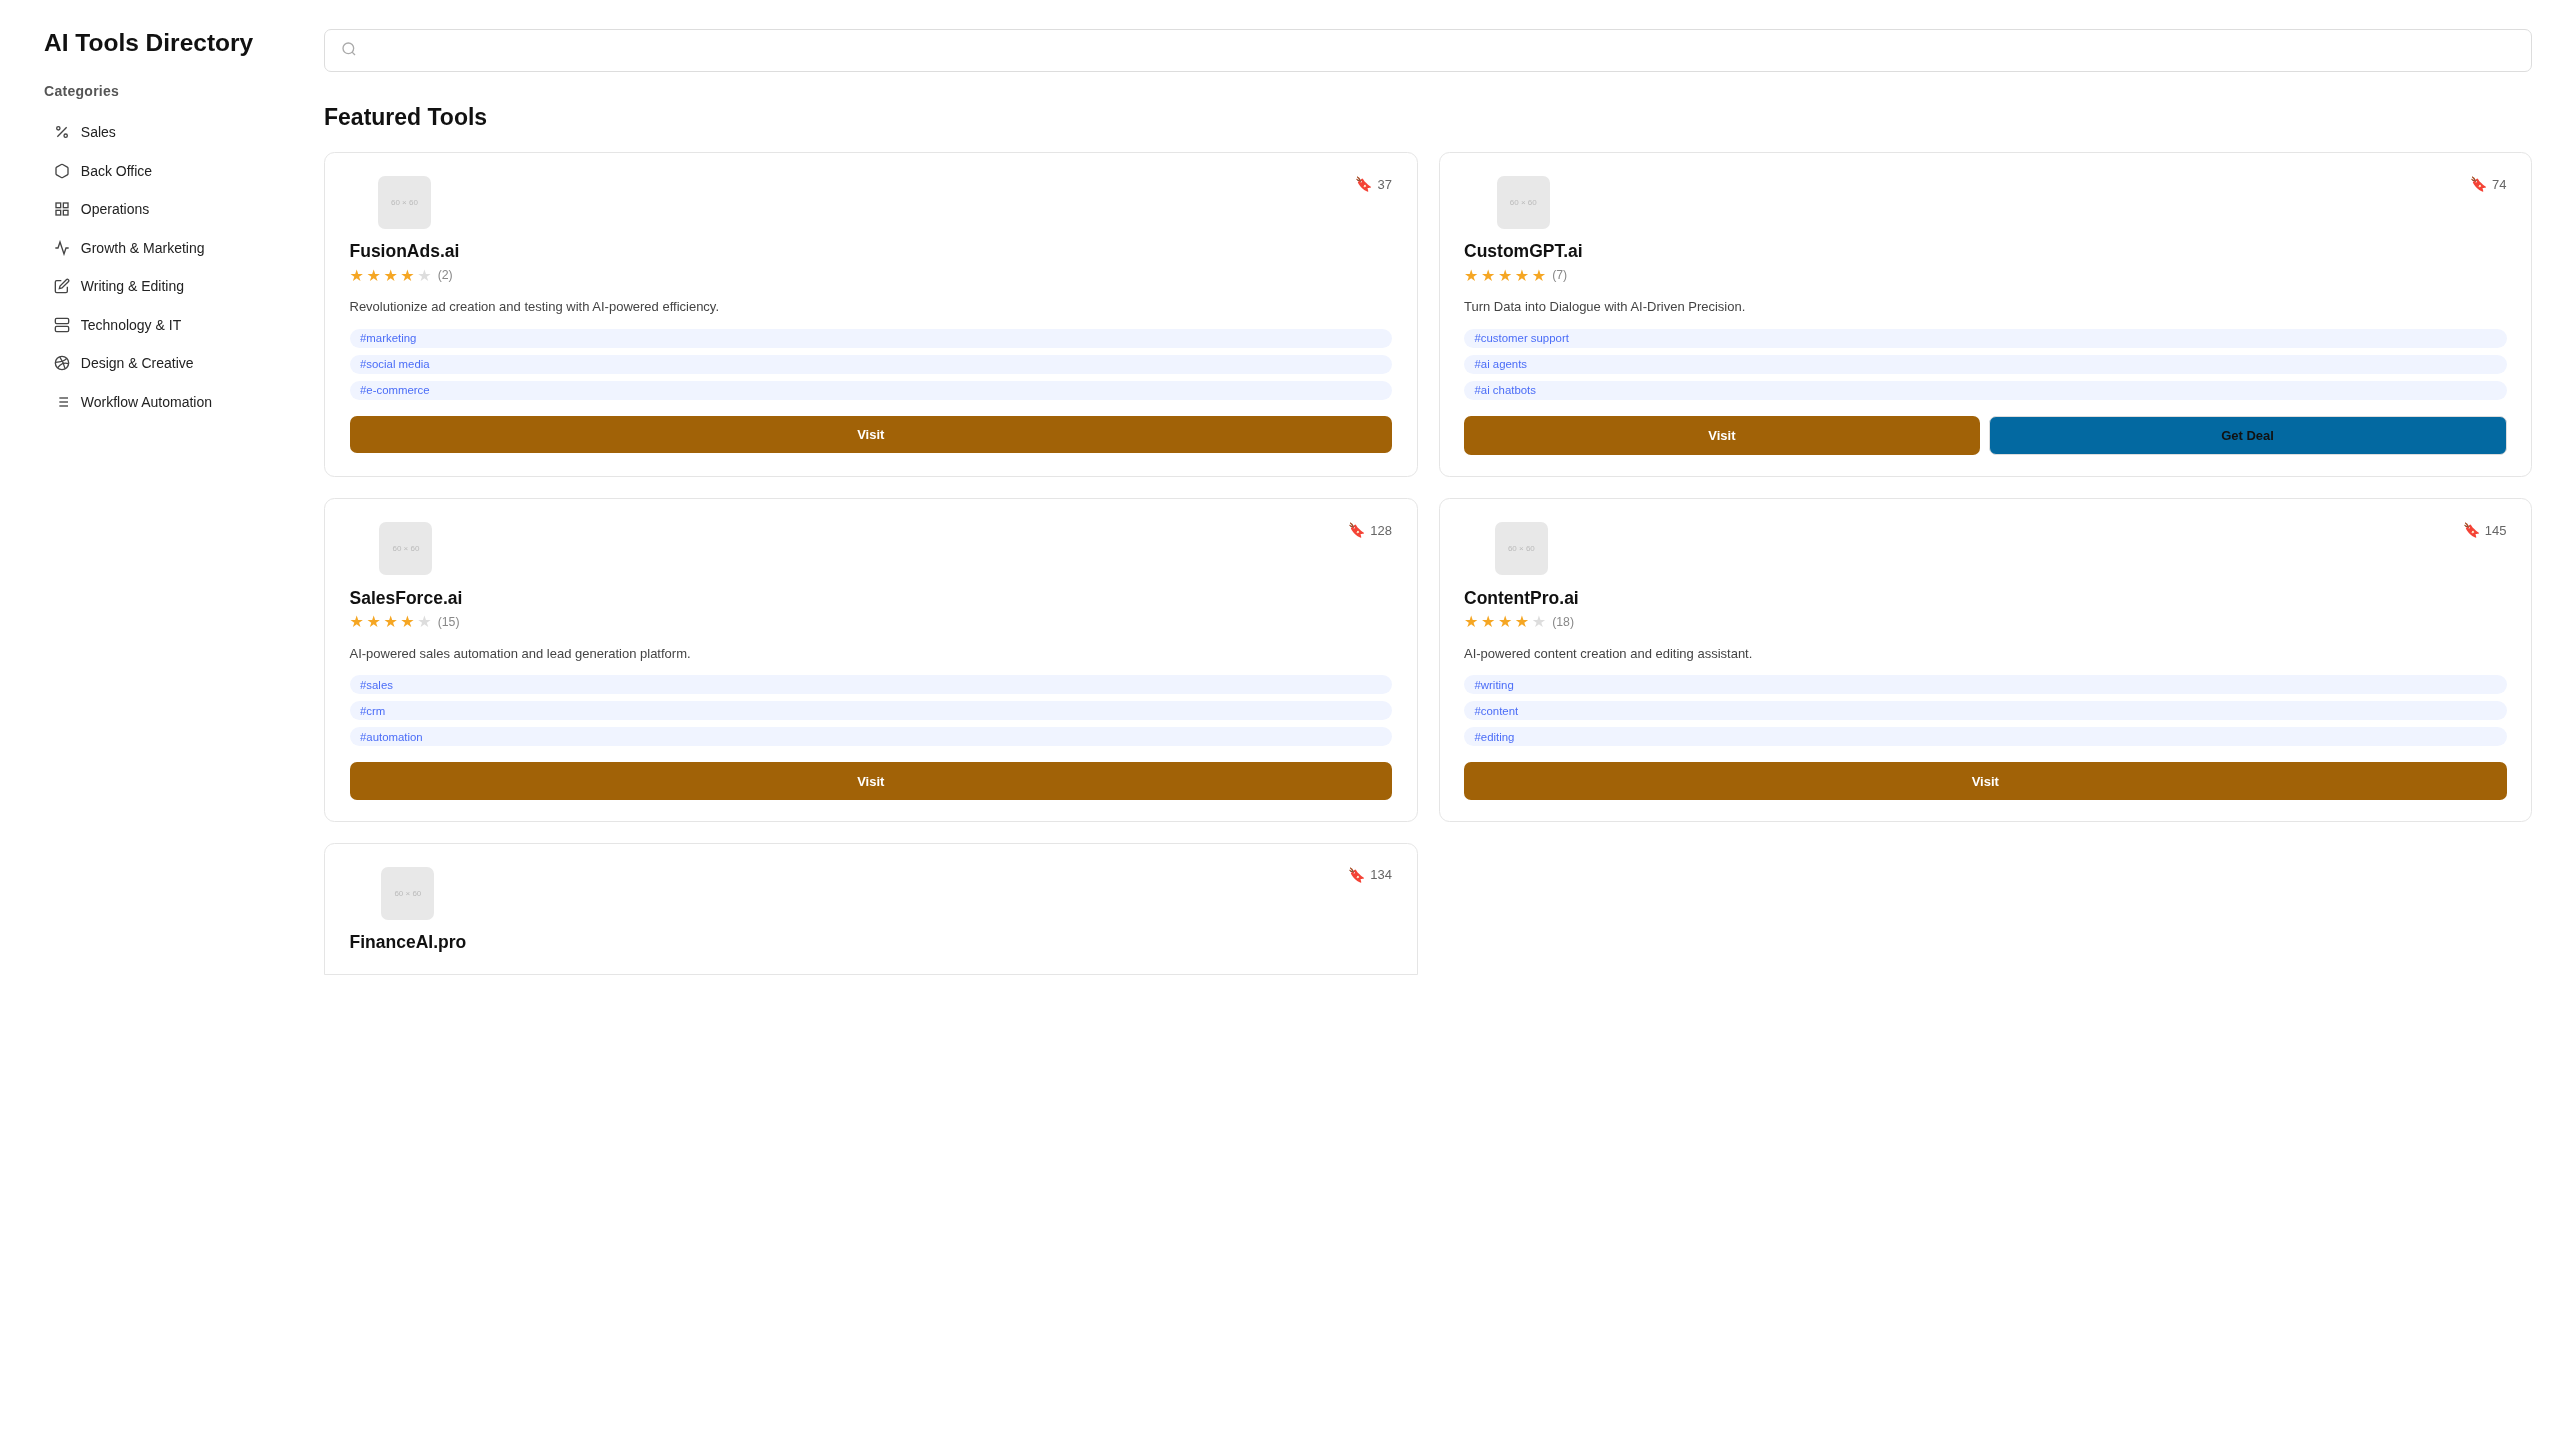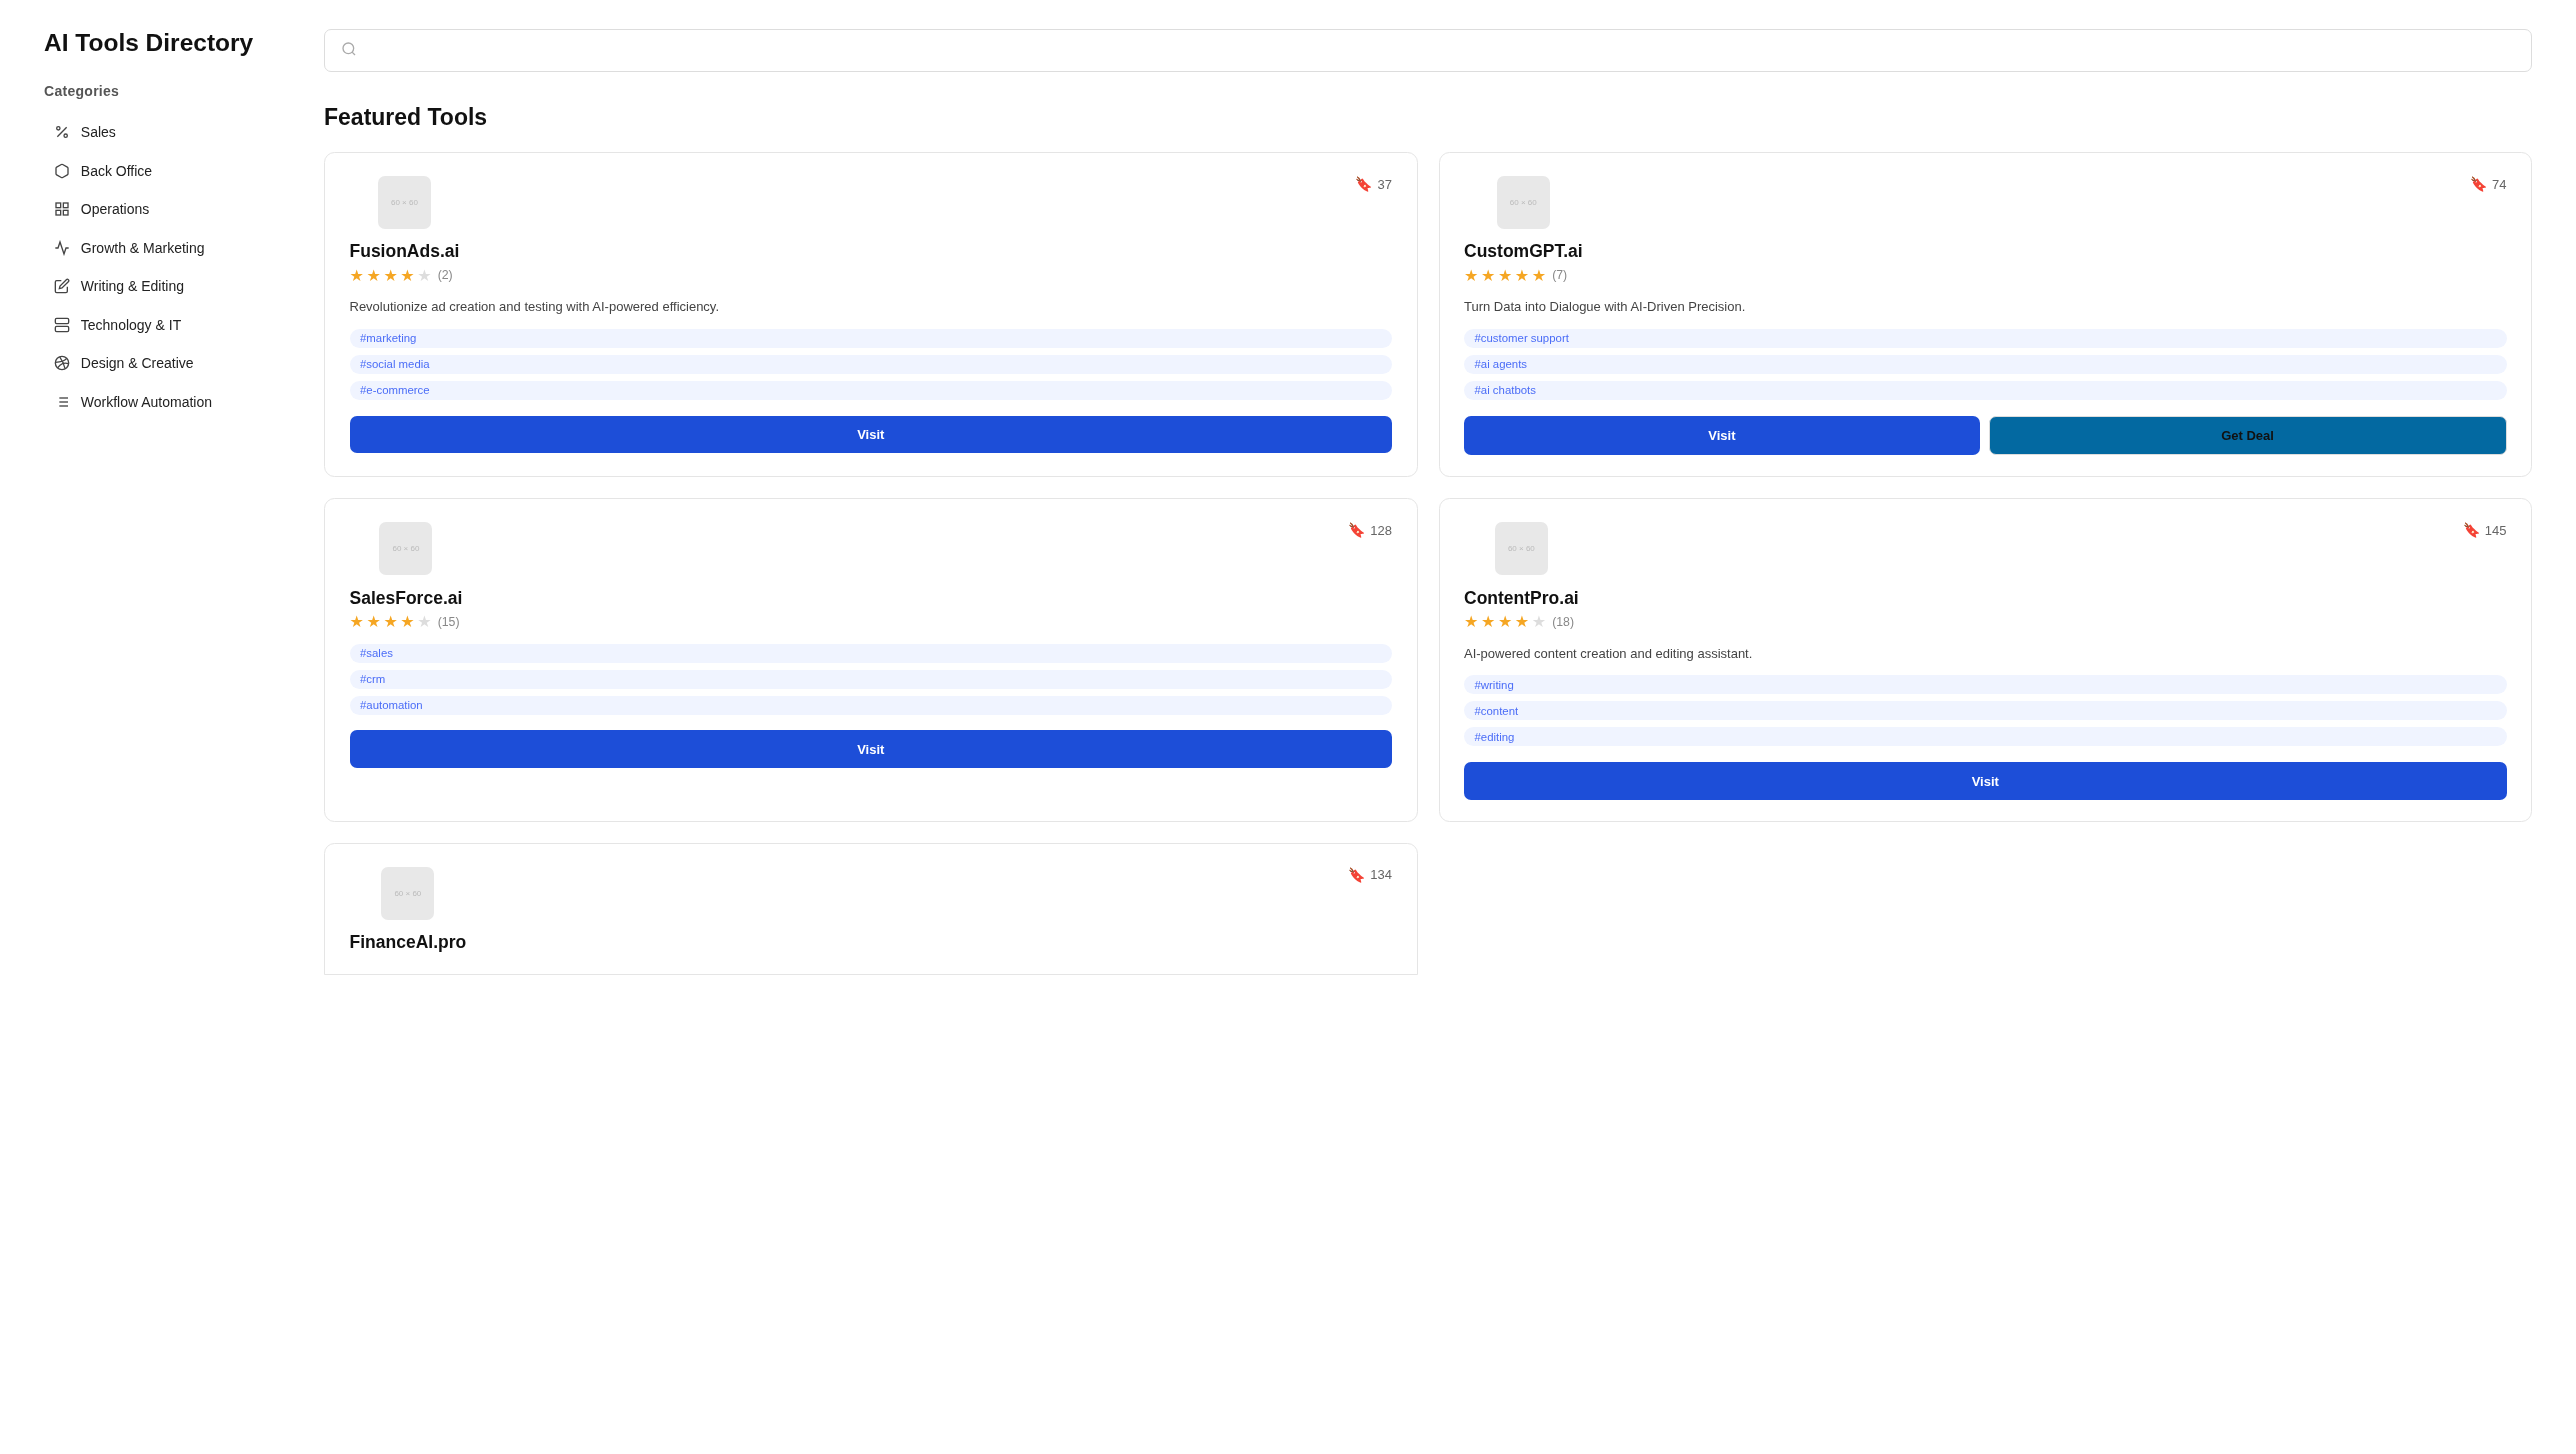--- a/index.html
+++ b/index.html
@@ -39,21 +39,21 @@
     .review-count { font-size: 12.3px; color: #888; margin-left: 3.5px; }
     .bookmark-count { display: flex; align-items: center; gap: 4.4px; font-size: 13px; color: #666; white-space: nowrap; }
     .bookmark-icon { font-size: 14px; color: #999; }
 
     .tool-desc { font-size: 13px; color: #444; line-height: 1.5; }
 
     .tags { display: flex; flex-wrap: wrap; gap: 7px; flex-direction: column; }
     .tag { background: #f0f4ff; color: #4a6cf7; border-radius: 17.5px; padding: 3.5px 10.5px; font-size: 11.4px; font-weight: 500; }
 
     .tool-actions { display: flex; gap: 8.8px; margin-top: 3.5px; }
-    .btn-visit { flex: 1; background: #1d4ed8; color: #fff; border: none; border-radius: 7px; padding: 11.4px 17.5px; font-size: 13px; font-weight: 600; cursor: pointer; transition: background 0.15s; }
+    .btn-visit { flex: 1; background: #a16207; color: #fff; border: none; border-radius: 7px; padding: 11.4px 17.5px; font-size: 13px; font-weight: 600; cursor: pointer; transition: background 0.15s; }
     .btn-deal { flex: 1; background: #0369a1; color: #111; border: 1.3px solid #ddd; border-radius: 7px; padding: 11.4px 17.5px; font-size: 13px; font-weight: 600; cursor: pointer; transition: background 0.15s; }
   </style>
 </head>
 <body>
 
 <div class="layout">
 
   <aside class="sidebar">
     <h1 class="sidebar-title">AI Tools Directory</h1>
     <div class="categories-label">Categories</div>
@@ -249,20 +249,21 @@
                 <span class="star empty">★</span>
                 <span class="review-count">(15)</span>
               </div>
             </div>
           </div>
           <div class="bookmark-count">
             <span class="bookmark-icon">🔖</span>
             <span>128</span>
           </div>
         </div>
+        <p class="tool-desc">AI-powered sales automation and lead generation platform.</p>
         <div class="tags">
           <span class="tag">#sales</span>
           <span class="tag">#crm</span>
           <span class="tag">#automation</span>
         </div>
         <div class="tool-actions">
           <button class="btn-visit">Visit</button>
         </div>
       </div>
 

